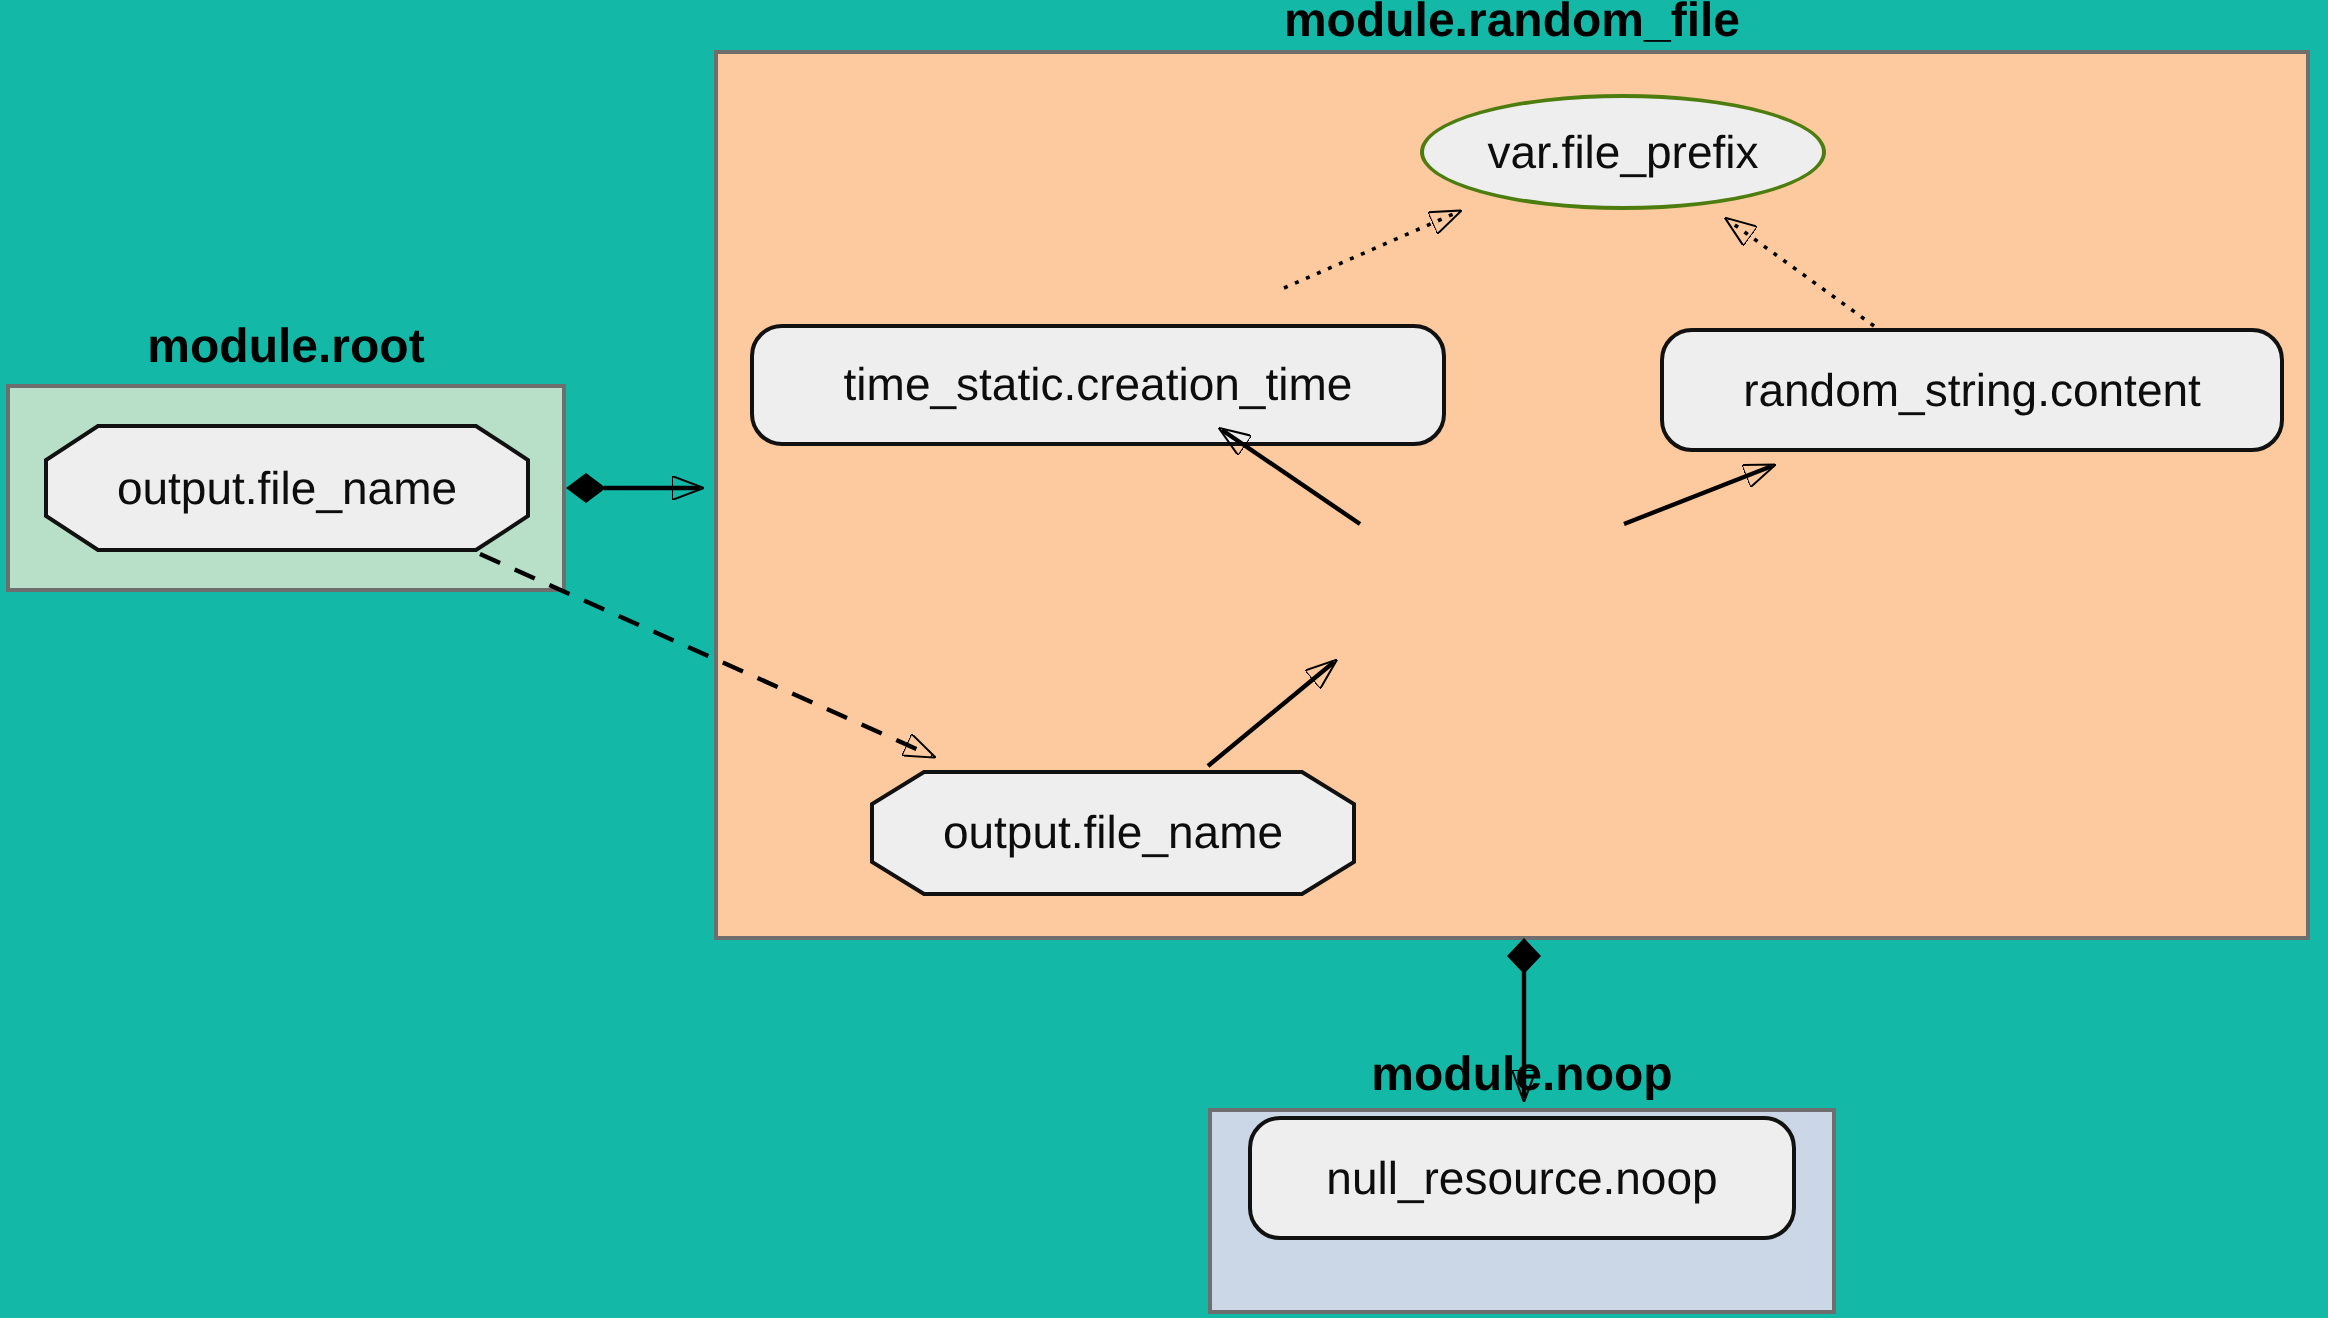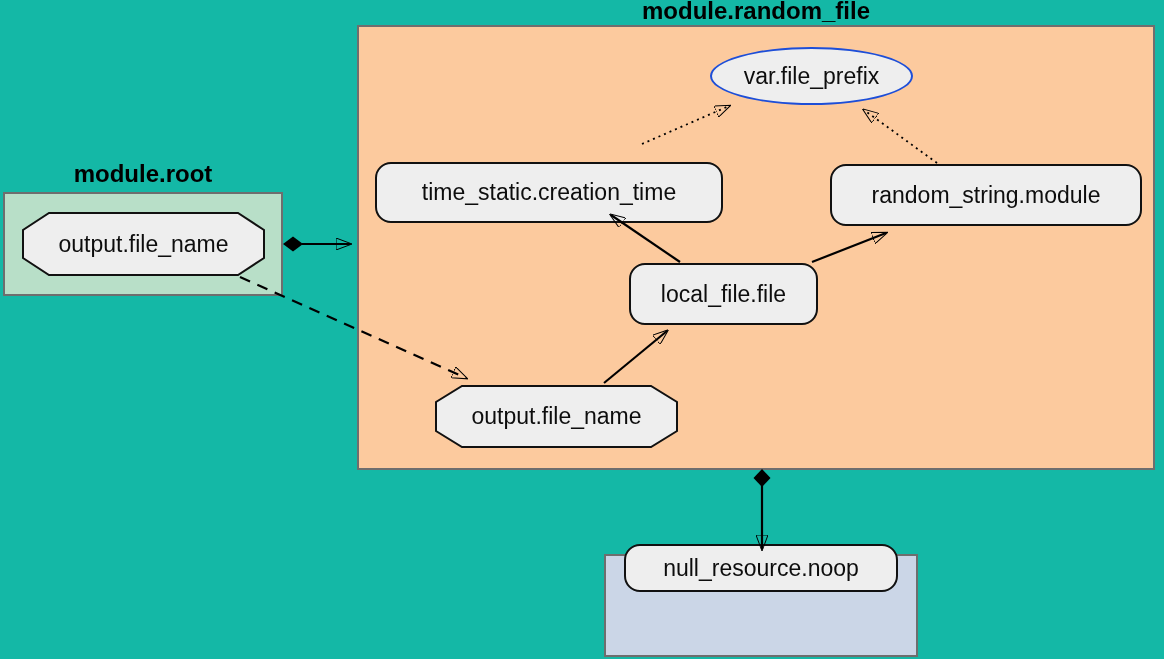--- a/index.html
+++ b/index.html
@@ -44,21 +44,21 @@
     white-space: nowrap;
     border-radius: 12px;
   }
   .rrect {
     background: #eeeeee;
     border: 2px solid #111111;
     border-radius: 16px;
   }
   .ellipse {
     background: #eeeeee;
-    border: 2px solid #1d4ed8;
+    border: 2px solid #4d7c0f;
     border-radius: 50%;
   }
   .octagon { background: transparent; }
   .octagon .shape-svg {
     position: absolute;
     left: 0; top: 0;
     width: 100%; height: 100%;
   }
   .octagon .shape-svg polygon {
     fill: #eeeeee;
@@ -66,21 +66,21 @@
     stroke-width: 2;
   }
   .octagon .label { position: relative; }
 
   .node-root-output   { left: 22px;  top: 212px; width: 243px; height: 64px; }
   .node-var-prefix    { left: 710px; top: 47px;  width: 203px; height: 58px; }
   .node-time-static   { left: 375px; top: 162px; width: 348px; height: 61px; }
   .node-random-string { left: 830px; top: 164px; width: 312px; height: 62px; }
   .node-local-file    { left: 629px; top: 263px; width: 189px; height: 62px; }
   .node-rf-output     { left: 435px; top: 385px; width: 243px; height: 63px; }
-  .node-null-resource { left: 624px; top: 544px; width: 274px; height: 48px; }
+  .node-null-resource { left: 624px; top: 558px; width: 274px; height: 62px; }
 
   #edges {
     position: absolute;
     left: 0; top: 0;
     width: 1164px; height: 659px;
     pointer-events: none;
   }
   #edges path, #edges line { stroke: #000000; fill: none; }
   .edge-solid  { stroke-width: 2.2px; }
   .edge-dashed { stroke-width: 2.2px; stroke-dasharray: 11 8; }
@@ -91,43 +91,41 @@
 <body>
 
 <div class="canvas">
 
   <div class="cluster cluster-root"></div>
   <div class="cluster cluster-random"></div>
   <div class="cluster cluster-noop"></div>
 
   <div class="cluster-title title-random">module.random_file</div>
   <div class="cluster-title title-root">module.root</div>
+  <div class="cluster-title title-noop">module.noop</div>
 
   <div class="node octagon node-root-output">
     <svg class="shape-svg" viewBox="0 0 243 64" preserveAspectRatio="none">
       <polygon points="27,1 216,1 242,18 242,46 216,63 27,63 1,46 1,18"></polygon>
     </svg>
     <span class="label">output.file_name</span>
   </div>
 
   <div class="node ellipse node-var-prefix">
     <span class="label">var.file_prefix</span>
   </div>
 
   <div class="node rrect node-time-static">
     <span class="label">time_static.creation_time</span>
   </div>
 
   <div class="node rrect node-random-string">
-    <span class="label">random_string.module</span>
+    <span class="label">random_string.content</span>
   </div>
 
-  <div class="node rrect node-local-file">
-    <span class="label">local_file.file</span>
-  </div>
 
   <div class="node octagon node-rf-output">
     <svg class="shape-svg" viewBox="0 0 243 63" preserveAspectRatio="none">
       <polygon points="27,1 216,1 242,17 242,46 216,62 27,62 1,46 1,17"></polygon>
     </svg>
     <span class="label">output.file_name</span>
   </div>
 
   <div class="node rrect node-null-resource">
     <span class="label">null_resource.noop</span>

